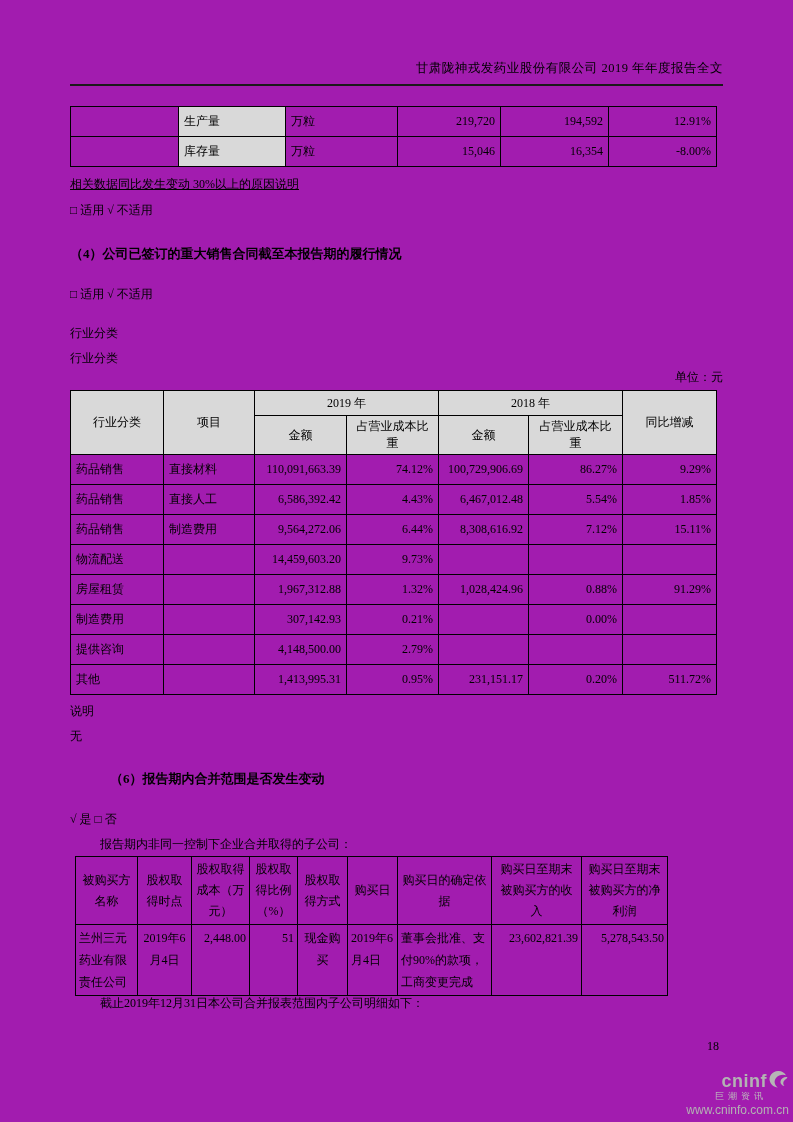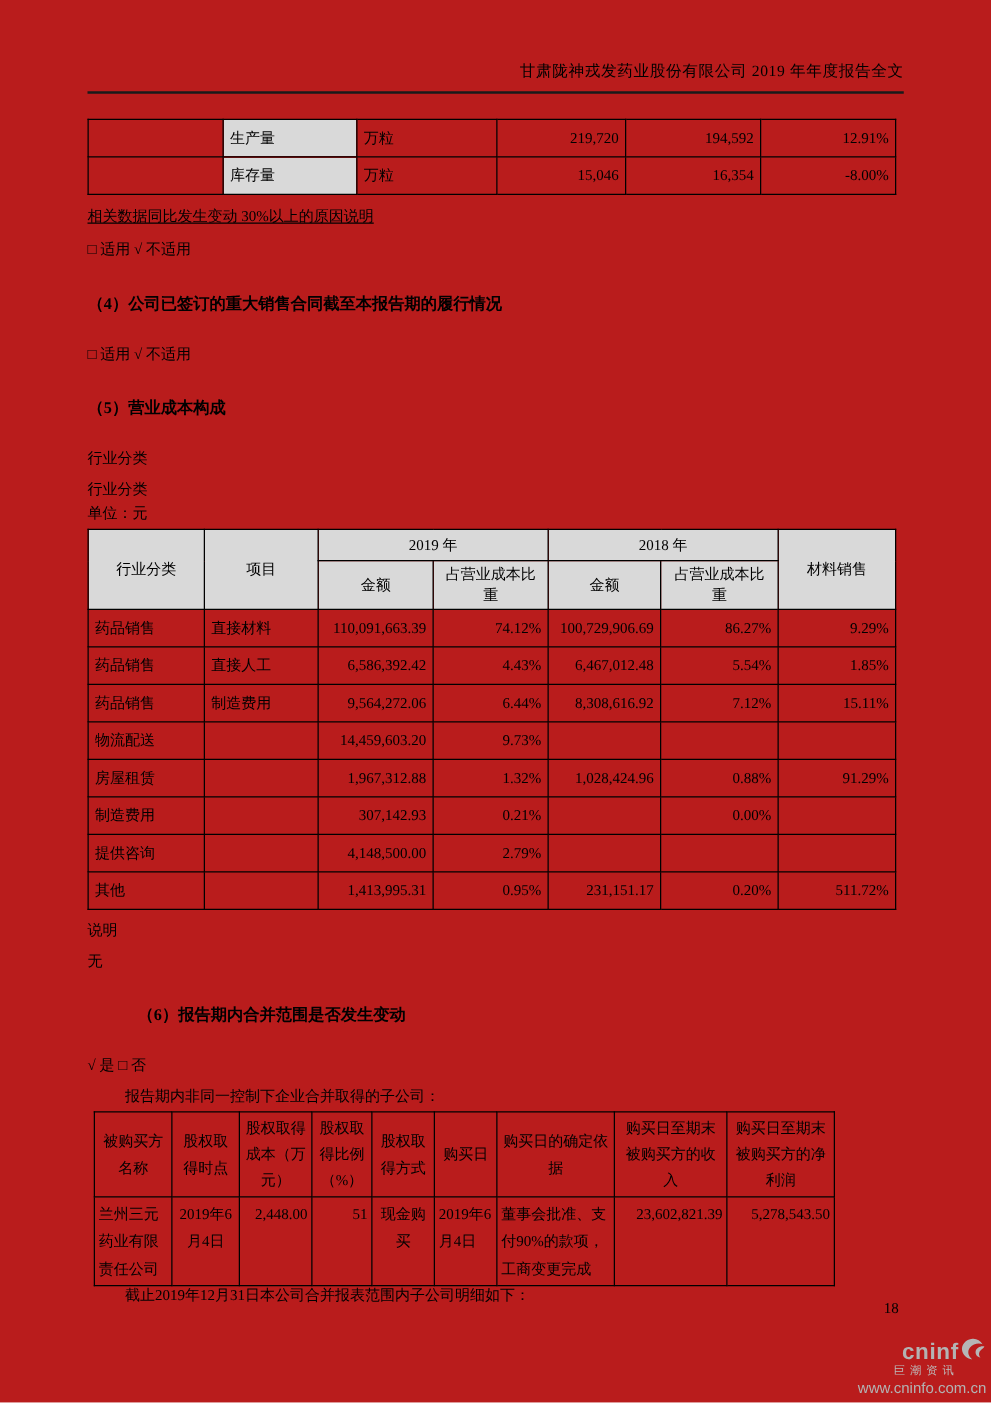--- a/index.html
+++ b/index.html
@@ -1,20 +1,20 @@
 <!DOCTYPE html>
 <html><head>
 <meta charset="utf-8">
 <style>
   html,body{margin:0;padding:0;background:#ffffff;}
   .page{
-    position:relative;width:793px;height:1122px;background:#b91c1c;
+    position:relative;width:793px;height:1122px;background:#a21caf;
     font-family:"Liberation Serif","DejaVu Serif",serif;
     font-size:12px;color:#000;box-sizing:border-box;
-    padding:0 70px;overflow:hidden;
+    padding:11px 70px;overflow:hidden;
   }
   
   .hdr{padding-top:49px;text-align:right;font-size:12.5px;letter-spacing:.5px;
        border-bottom:2px solid #1a1a1a;padding-bottom:7px;}
   
   table{border-collapse:collapse;table-layout:fixed;}
   .tbl{border:1.5px solid #000;}
   .tbl td,.tbl th{border:1px solid #000;padding:2px 5px;font-weight:normal;
        font-size:12px;overflow:hidden;word-break:break-all;}
   .gray{background:#d9d9d9;}
@@ -26,21 +26,21 @@
   
   .para{margin:0;line-height:14px;}
   .p-reason{margin-top:10px;text-decoration:underline;}
   .p-app1{margin-top:12px;}
   .h-sec{margin:0;font-size:13px;font-weight:bold;line-height:16px;}
   .h4{margin-top:29px;}
   .p-app2{margin-top:25px;}
   .h5{margin-top:28px;}
   .p-ind1{margin-top:25px;}
   .p-ind2{margin-top:11px;}
-  .p-unit{margin-top:5px;text-align:left;}
+  .p-unit{margin-top:5px;text-align:right;}
   
   .cost-tbl{width:646px;margin-top:6px;}
   .cost-tbl td,.cost-tbl th{height:25px;}
   .cost-tbl .hr1 th{height:20px;}
   .cost-tbl .hr2 th{height:22px;}
   .p-note1{margin-top:9px;}
   .p-note2{margin-top:11px;}
   .h6{margin-top:28px;margin-left:40px;}
   .p-yesno{margin-top:25px;}
   .p-intro{margin-top:11px;padding-left:30px;}
@@ -97,42 +97,41 @@
       </tr>
     </tbody>
   </table>
 
   <p class="para p-reason">相关数据同比发生变动 30%以上的原因说明</p>
   <p class="para p-app1">□ 适用 √ 不适用</p>
 
   <p class="h-sec h4">（4）公司已签订的重大销售合同截至本报告期的履行情况</p>
   <p class="para p-app2">□ 适用 √ 不适用</p>
 
-  <p class="h-sec h5">（5）营业成本构成</p>
   <p class="para p-ind1">行业分类</p>
   <p class="para p-ind2">行业分类</p>
   <p class="para p-unit">单位：元</p>
 
   <table class="tbl cost-tbl">
     <colgroup>
         <col style="width:93px">
         <col style="width:91px">
         <col style="width:92px">
         <col style="width:92px">
         <col style="width:90px">
         <col style="width:94px">
         <col style="width:94px">
       </colgroup>
     <tbody>
       <tr class="hr1">
         <th class="gray ctr" rowspan="2">行业分类</th>
         <th class="gray ctr" rowspan="2">项目</th>
         <th class="gray ctr" colspan="2">2019 年</th>
         <th class="gray ctr" colspan="2">2018 年</th>
-        <th class="gray ctr" rowspan="2">材料销售</th>
+        <th class="gray ctr" rowspan="2">同比增减</th>
       </tr>
       <tr class="hr2">
         <th class="gray ctr">金额</th>
         <th class="gray ctr">占营业成本比重</th>
         <th class="gray ctr">金额</th>
         <th class="gray ctr">占营业成本比重</th>
       </tr>
       <tr>
         <td>药品销售</td>
         <td>直接材料</td>

